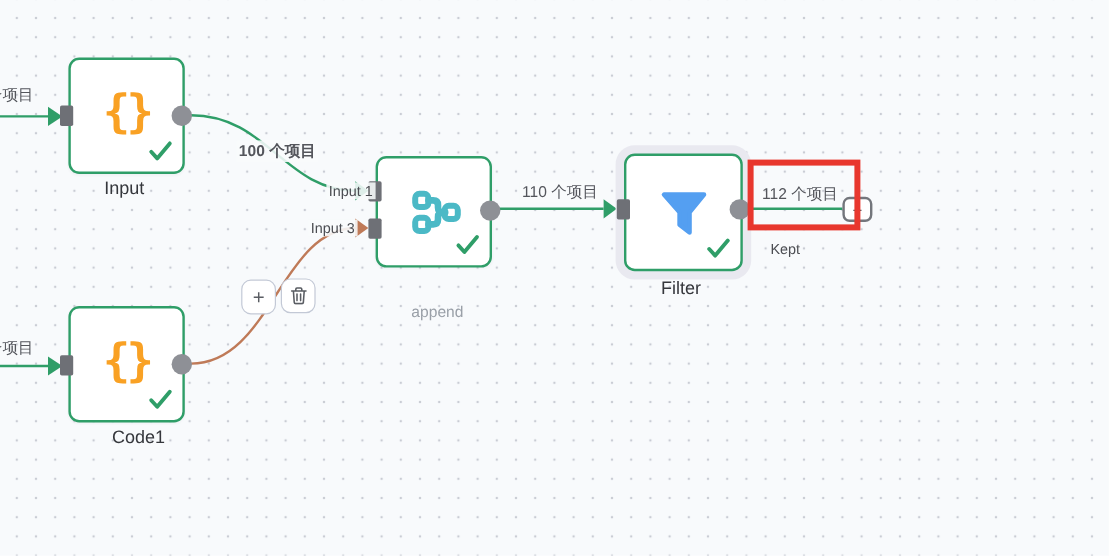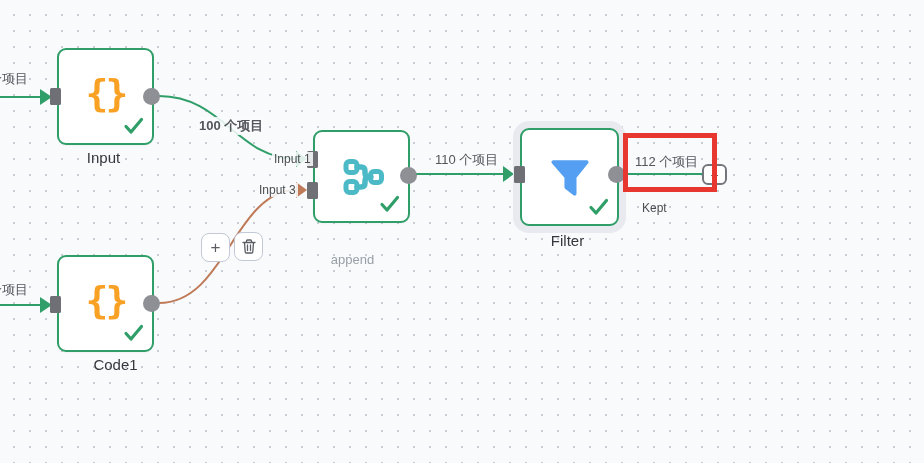--- a/index.html
+++ b/index.html
@@ -104,21 +104,21 @@
       <rect x="9" y="29.5" width="11" height="11" rx="3.5" fill="none" stroke="#4bb9c6" stroke-width="5"></rect>
       <rect x="33.5" y="19.5" width="11" height="11" rx="3.5" fill="none" stroke="#4bb9c6" stroke-width="5"></rect>
     </svg>
     <svg class="check" width="23" height="23" viewBox="0 0 23 23">
       <polyline points="4,12.5 9,18 19.5,5.5" fill="none" stroke="#2f9e68" stroke-width="3.2" stroke-linecap="round" stroke-linejoin="round"></polyline>
     </svg>
   </div>
   <div class="port-in" style="left:307px;top:151px;"></div>
   <div class="port-in" style="left:307px;top:182px;"></div>
   <div class="port-out" style="left:400px;top:167px;"></div>
-  <div class="node-subtitle" style="left:296px;top:252px;width:113px;">append</div>
+  <div class="node-subtitle" style="left:308px;top:252px;width:113px;">append</div>
 
   <div class="node selected" style="left:520px;top:128px;width:95px;height:94px;">
     <svg width="52" height="52" viewBox="0 0 56 56">
       <path d="M10 12 H46 L33 28 V46 L24 39 V28 Z" fill="#549ff1" stroke="#549ff1" stroke-width="4" stroke-linejoin="round"></path>
     </svg>
     <svg class="check" width="23" height="23" viewBox="0 0 23 23">
       <polyline points="4,12.5 9,18 19.5,5.5" fill="none" stroke="#2f9e68" stroke-width="3.2" stroke-linecap="round" stroke-linejoin="round"></polyline>
     </svg>
   </div>
   <div class="port-in" style="left:514px;top:166px;"></div>

